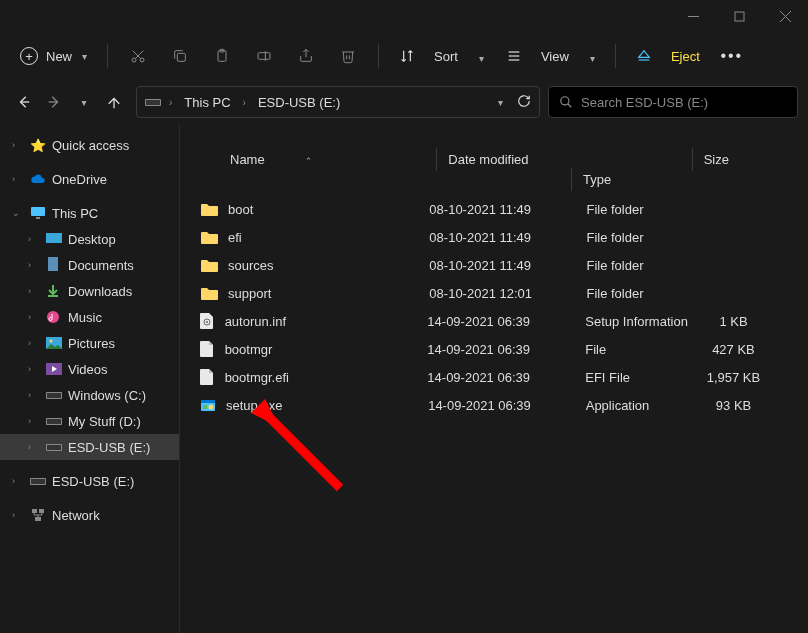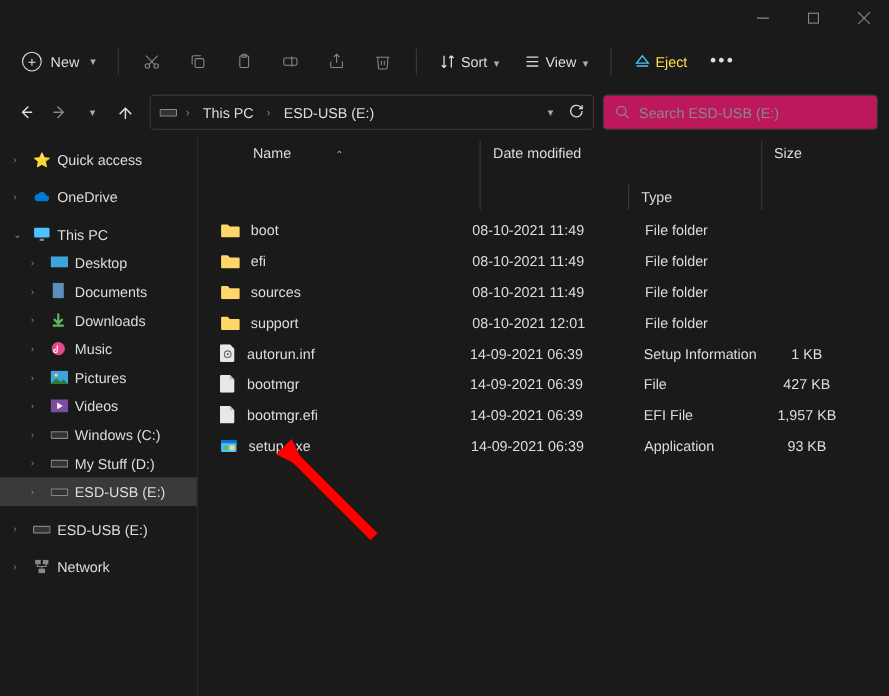--- a/index.html
+++ b/index.html
@@ -71,21 +71,21 @@
       align-items: center;
       justify-content: center;
       color: #888;
       cursor: pointer;
     }
     .toolbar-icon-btn svg { width: 16px; height: 16px; stroke: #888; fill: none; stroke-width: 1.5; }
 
     .toolbar-label-btn {
       display: flex;
       align-items: flex-end;
-      gap: 4px;
+      gap: 19px;
       padding: 4px 10px;
       color: #ddd;
       cursor: pointer;
     }
     .toolbar-label-btn svg { width: 16px; height: 16px; }
 
     .eject-btn svg { stroke: #4cc2ff; }
     .eject-text { color: #fde047; }
 
     .navbar {
@@ -117,21 +117,21 @@
     }
     .breadcrumb .bc-item { color: #ddd; cursor: pointer; padding: 2px 4px; }
     .breadcrumb .bc-sep { color: #888; font-size: 10px; }
     .breadcrumb .bc-icon { width: 16px; display: flex; }
     .breadcrumb .bc-end { margin-left: auto; display: flex; gap: 14px; align-items: center; color: #aaa; }
     .bc-end span { cursor: pointer; }
 
     .search-box {
       width: 250px;
       height: 32px;
-      background: #be185d;
+      background: #000000;
       border: 1px solid #3a3a3a;
       border-radius: 4px;
       display: flex;
       align-items: center;
       padding: 0 10px;
       gap: 8px;
       color: #888;
     }
     .search-box input {
       background: transparent;
@@ -170,20 +170,21 @@
 
     .content {
       flex: 1;
       overflow: auto;
     }
     .col-headers {
       display: flex;
       padding: 8px 30px 8px 50px;
       color: #ddd;
       font-size: 13px;
+      align-items: center;
     }
     .col-headers .col { position: relative; }
     .col-name { width: 235px; }
     .col-date { width: 145px; }
     .col-type { width: 130px; margin-top: 40px; }
     .col-size { width: 80px; text-align: left; }
     .col-divider {
       position: absolute;
       left: -12px;
       top: -4px;

